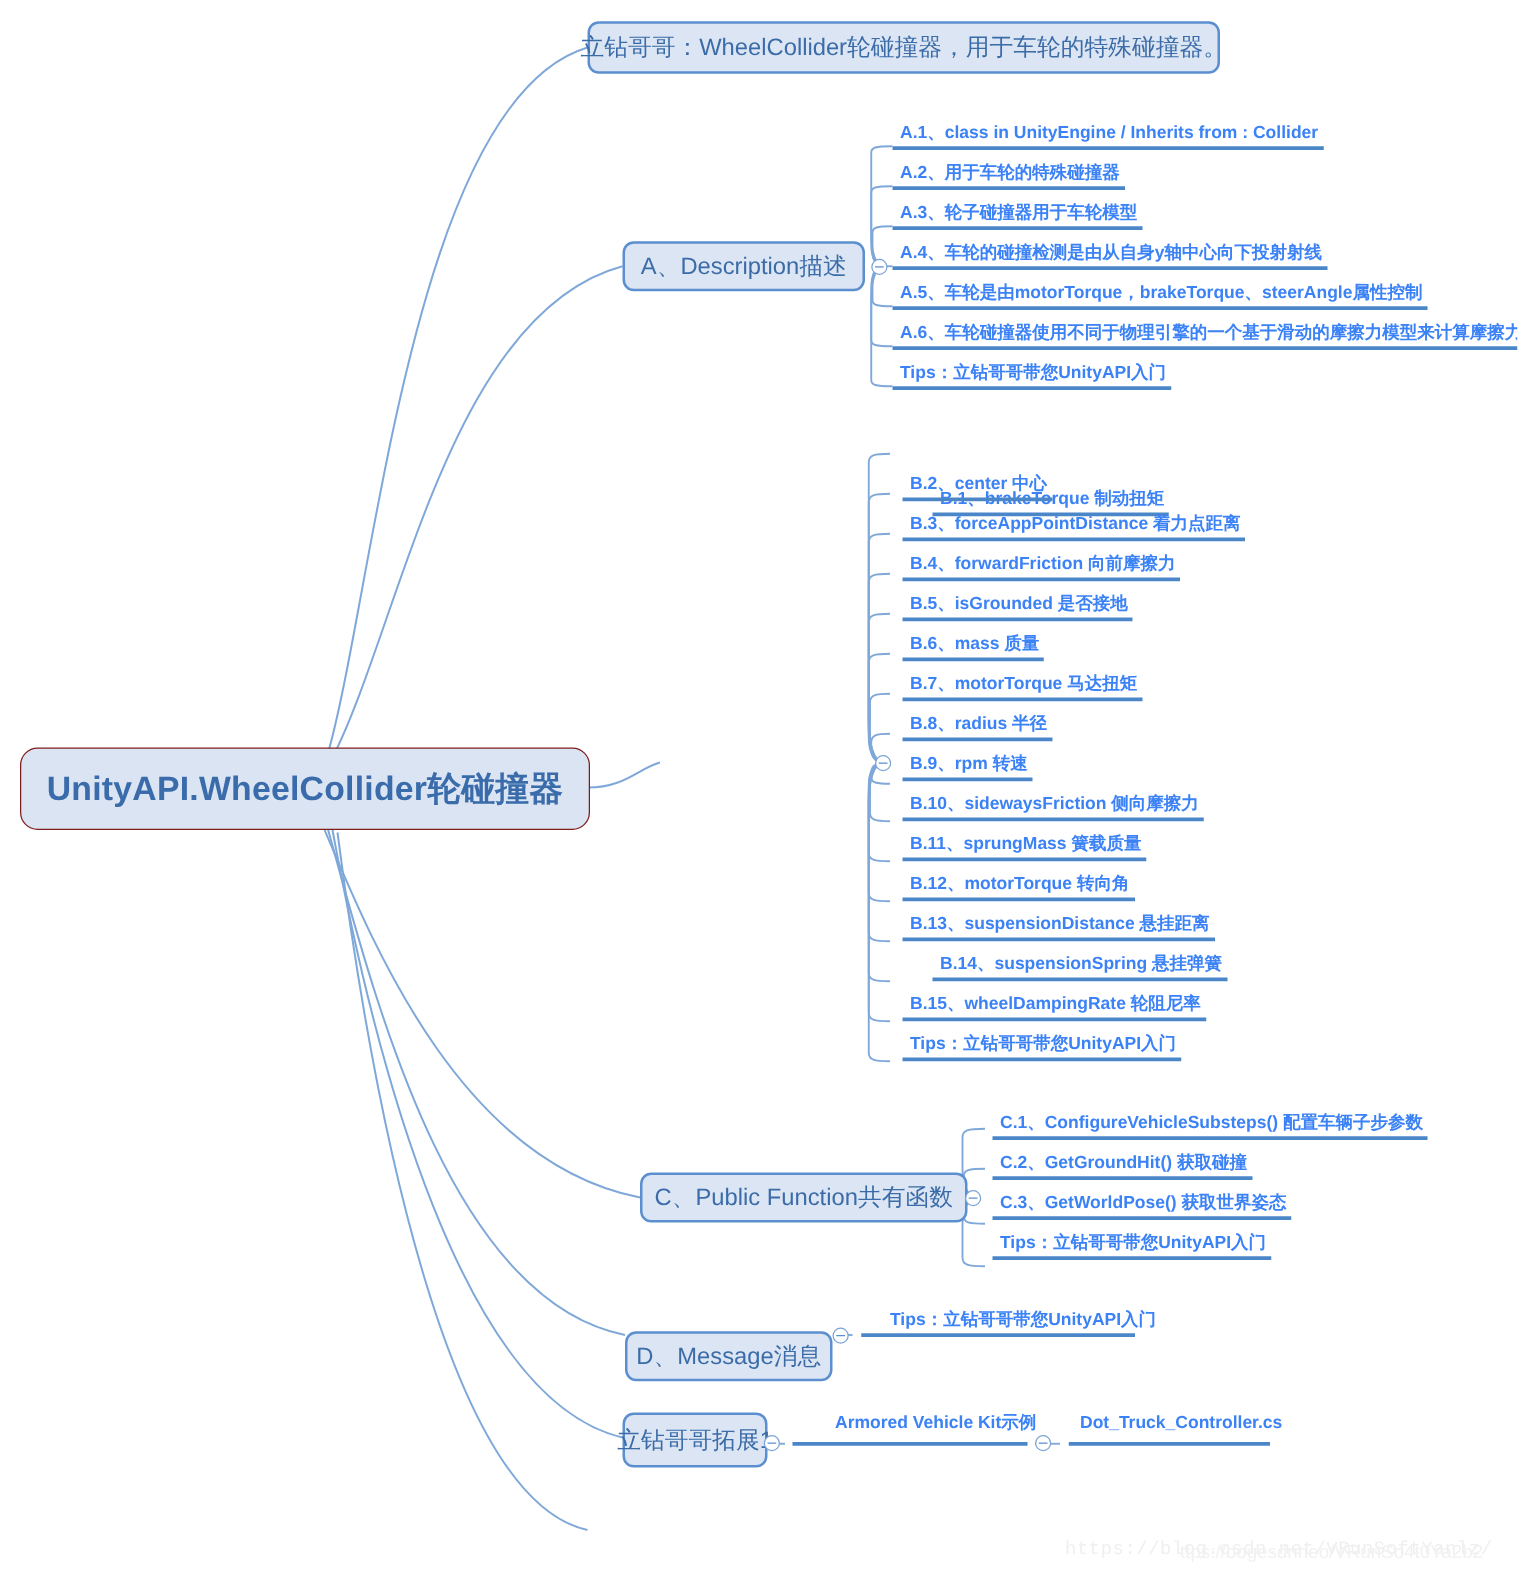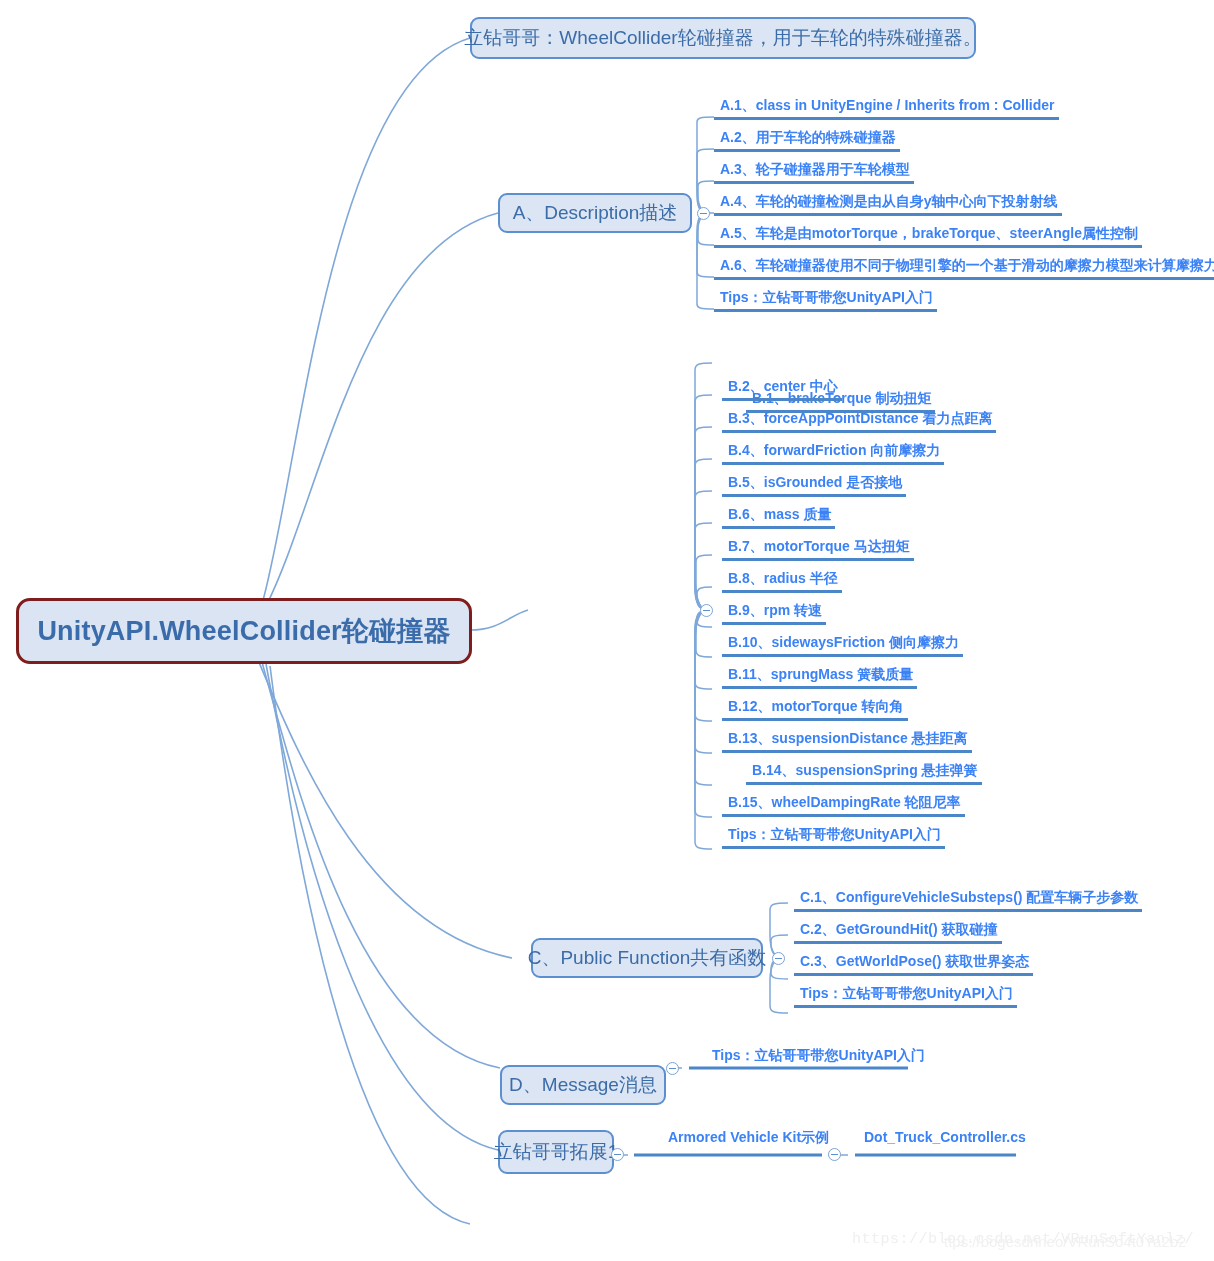--- a/index.html
+++ b/index.html
@@ -31,21 +31,21 @@
     justify-content: center;
     background: #dce5f3;
     border: 2px solid #5b8fd0;
     border-radius: 9px;
     color: #3b6ca8;
     white-space: nowrap;
     padding: 0 14px;
   }
   .node.root {
     background: #dbe4f2;
-    border: 3px solid #7f1d1d;
+    border: 1px solid #7f1d1d;
     border-radius: 14px;
     font-size: 27px;
     font-weight: bold;
     letter-spacing: 0.2px;
     color: #3a6cab;
   }
   .node.branch {
     font-size: 19px;
   }
   .node.tip {
@@ -193,21 +193,21 @@
   <div class="leaf" style="left:722px; top:569px;">B.8、radius 半径</div>
   <div class="leaf" style="left:722px; top:601px;">B.9、rpm 转速</div>
   <div class="leaf" style="left:722px; top:633px;">B.10、sidewaysFriction 侧向摩擦力</div>
   <div class="leaf" style="left:722px; top:665px;">B.11、sprungMass 簧载质量</div>
   <div class="leaf" style="left:722px; top:697px;">B.12、motorTorque 转向角</div>
   <div class="leaf" style="left:722px; top:729px;">B.13、suspensionDistance 悬挂距离</div>
   <div class="leaf" style="left:722px; top:761px;margin-left:24px;">B.14、suspensionSpring 悬挂弹簧</div>
   <div class="leaf" style="left:722px; top:793px;">B.15、wheelDampingRate 轮阻尼率</div>
   <div class="leaf" style="left:722px; top:825px;">Tips：立钻哥哥带您UnityAPI入门</div>
 
-  <div class="node branch" style="left:512px; top:938px; width:232px; height:40px;margin-left:19px;">
+  <div class="node branch" style="left:512px; top:938px; width:262px; height:40px;">
     <span>C、Public Function共有函数</span>
   </div>
   <div class="toggle" style="left:772px; top:952px;"></div>
 
   <div class="leaf" style="left:794px; top:888px;">C.1、ConfigureVehicleSubsteps() 配置车辆子步参数</div>
   <div class="leaf" style="left:794px; top:920px;">C.2、GetGroundHit() 获取碰撞</div>
   <div class="leaf" style="left:794px; top:952px;">C.3、GetWorldPose() 获取世界姿态</div>
   <div class="leaf" style="left:794px; top:984px;">Tips：立钻哥哥带您UnityAPI入门</div>
 
   <div class="node branch" style="left:500px; top:1048px; width:166px; height:40px;margin-top:17px;">

